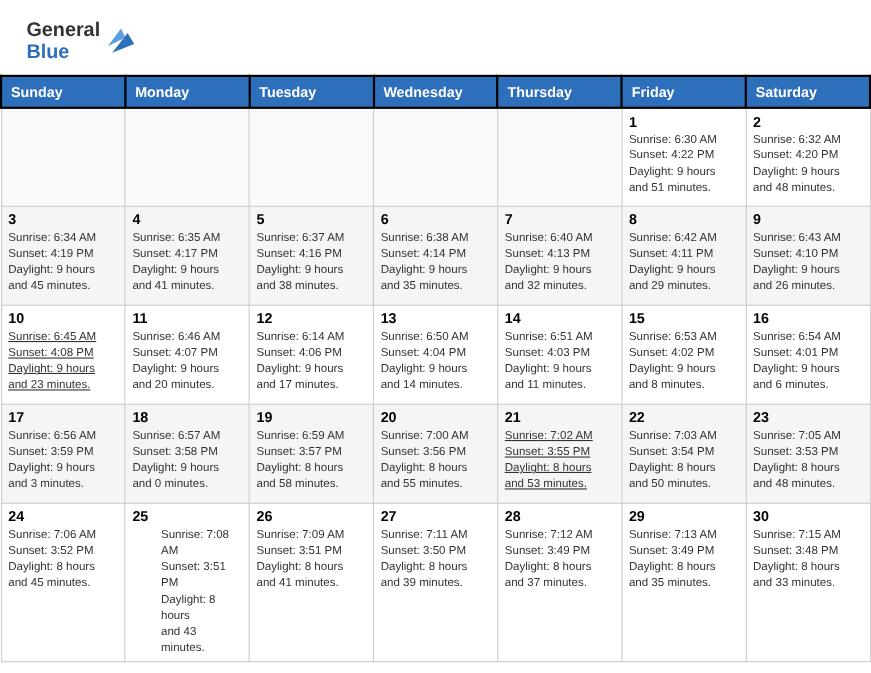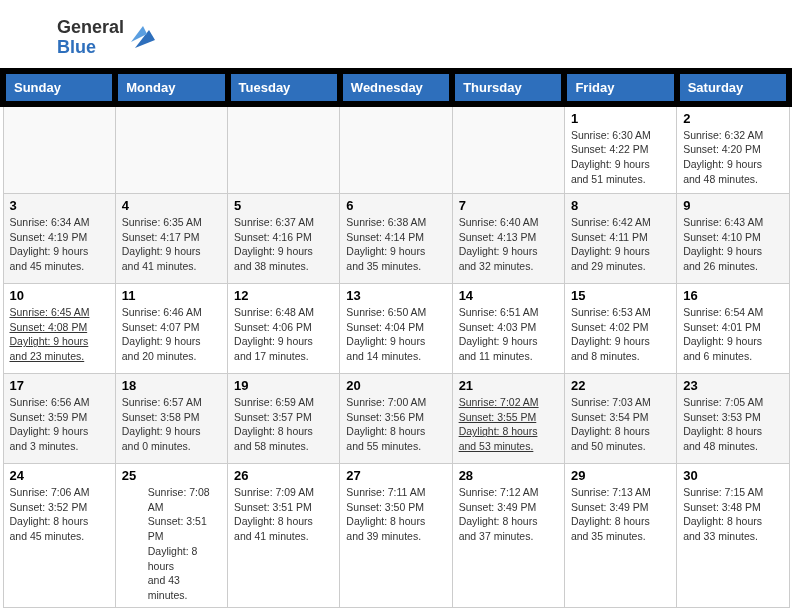--- a/index.html
+++ b/index.html
@@ -1,36 +1,36 @@
 <!DOCTYPE html>
 <html><head>
   <meta charset="utf-8">
   <style>
     * { box-sizing: border-box; margin: 0; padding: 0; }
     body { font-family: Arial, sans-serif; background: #fff; width: 792px; min-height: 612px; }
     
-    .header { display: flex; justify-content: space-between; align-items: flex-start; padding: 18px 24px 10px 24px; margin-left: 33px; }
+    .header { display: flex; justify-content: space-between; align-items: flex-start; padding: 18px 24px 10px 24px; }
     .logo-text { display: flex; flex-direction: column; line-height: 1.1; }
     .logo-general { font-size: 18px; font-weight: bold; color: #333; }
     .logo-blue { font-size: 18px; font-weight: bold; color: #2e6fbc; }
     
     .title-section { text-align: right; }
     .month-title { font-size: 32px; color: #333; font-weight: normal; }
     .location { font-size: 16px; color: #555; }
     
     .calendar { width: 100%; border-collapse: collapse; margin: 0 0 0 0; }
     
     .calendar th {
       background-color: #2e6fbc;
       color: white;
       text-align: left;
       padding: 6px 8px;
       font-size: 13px;
       font-weight: bold;
-      border: 6px solid #000000;
+      border: 2px solid #000000;
     }
     
     .calendar td {
       border: 1px solid #ccc;
       vertical-align: top;
       padding: 4px 6px;
       width: calc(100% / 7);
       min-height: 80px;
       height: 90px;
       font-size: 11px;
@@ -162,21 +162,21 @@
           </td>
           <td>
             <span class="day-num">11</span>
             <div class="day-info" style="white-space: pre-line;">Sunrise: 6:46 AM
 Sunset: 4:07 PM
 Daylight: 9 hours
 and 20 minutes.</div>
           </td>
           <td>
             <span class="day-num">12</span>
-            <div class="day-info" style="white-space: pre-line;">Sunrise: 6:48 AM
+            <div class="day-info" style="white-space: pre-line;">Sunrise: 6:14 AM
 Sunset: 4:06 PM
 Daylight: 9 hours
 and 17 minutes.</div>
           </td>
           <td>
             <span class="day-num">13</span>
             <div class="day-info" style="white-space: pre-line;">Sunrise: 6:50 AM
 Sunset: 4:04 PM
 Daylight: 9 hours
 and 14 minutes.</div>

